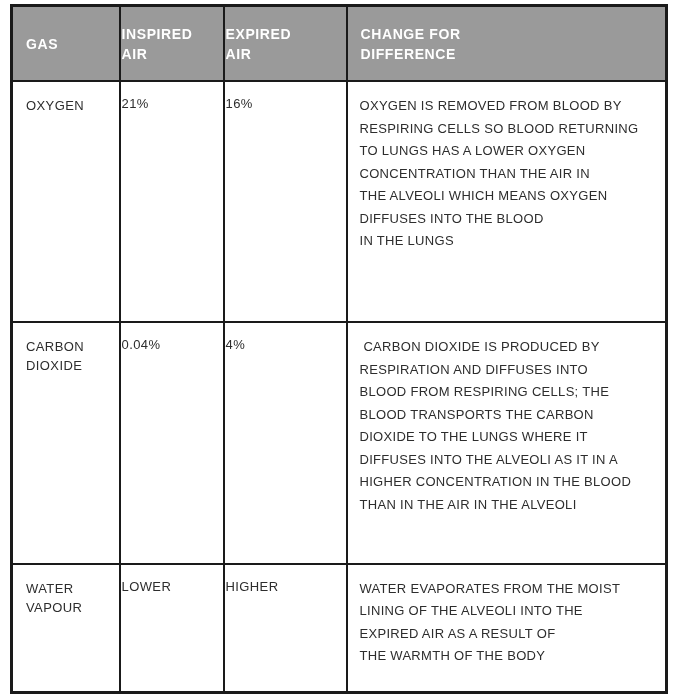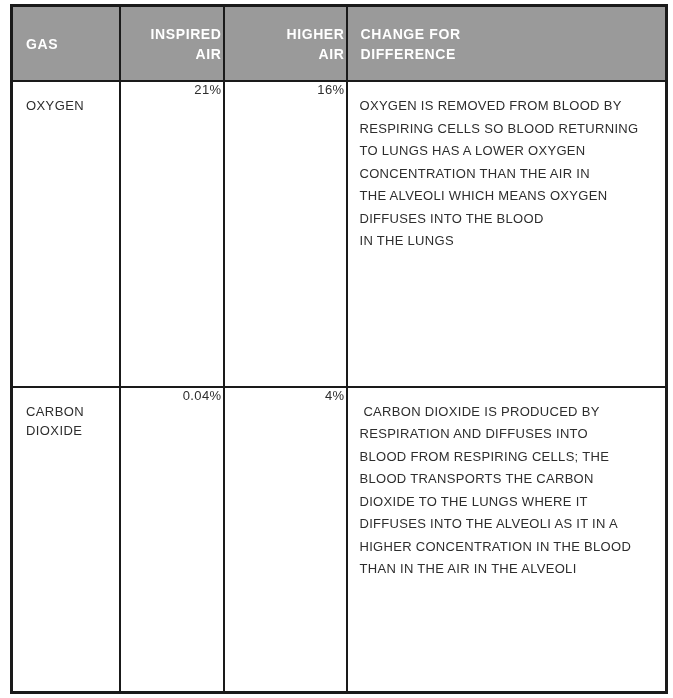--- a/index.html
+++ b/index.html
@@ -43,39 +43,39 @@
     height: 71px;
     vertical-align: middle;
     white-space: pre-line;
     line-height: 20px;
   }
   th.h-left {
     text-align: left;
     padding-left: 13px;
   }
   th.h-center {
-    text-align: right;
+    text-align: left;
   }
 
   tbody td {
     vertical-align: top;
     color: #2d2d2d;
     background: #ffffff;
   }
   td.gas-cell {
     text-align: left;
     padding: 14px 4px 0 13px;
     font-size: 13px;
     letter-spacing: 0.4px;
     line-height: 19px;
     white-space: pre-line;
   }
   td.value-cell {
-    text-align: right;
-    padding-top: 0;
+    text-align: left;
+    padding-top: 14px;
     font-size: 13px;
     letter-spacing: 0.4px;
   }
   td.reason-cell {
     padding: 13px 4px 0 12px;
     font-size: 13px;
     letter-spacing: 0.3px;
     line-height: 22.5px;
     white-space: pre-wrap;
   }
@@ -93,21 +93,21 @@
       <col class="c-gas">
       <col class="c-inspired">
       <col class="c-expired">
       <col class="c-reason">
     </colgroup>
     <thead>
       <tr>
         <th class="h-left">GAS</th>
         <th class="h-center">INSPIRED
 AIR</th>
-        <th class="h-center">HIGHER
+        <th class="h-center">EXPIRED
 AIR</th>
         <th class="h-left">CHANGE FOR
 DIFFERENCE</th>
       </tr>
     </thead>
     <tbody>
       <tr class="row-oxygen">
         <td class="gas-cell">OXYGEN</td>
         <td class="value-cell">21%</td>
         <td class="value-cell">16%</td>
@@ -126,15 +126,25 @@
         <td class="value-cell">4%</td>
         <td class="reason-cell"> CARBON DIOXIDE IS PRODUCED BY
 RESPIRATION AND DIFFUSES INTO
 BLOOD FROM RESPIRING CELLS; THE
 BLOOD TRANSPORTS THE CARBON
 DIOXIDE TO THE LUNGS WHERE IT
 DIFFUSES INTO THE ALVEOLI AS IT IN A
 HIGHER CONCENTRATION IN THE BLOOD
 THAN IN THE AIR IN THE ALVEOLI</td>
       </tr>
+      <tr class="row-watervapour">
+        <td class="gas-cell">WATER
+VAPOUR</td>
+        <td class="value-cell">LOWER</td>
+        <td class="value-cell">HIGHER</td>
+        <td class="reason-cell">WATER EVAPORATES FROM THE MOIST
+LINING OF THE ALVEOLI INTO THE
+EXPIRED AIR AS A RESULT OF
+THE WARMTH OF THE BODY</td>
+      </tr>
     </tbody>
   </table>
 </div>
 
 </body></html>

